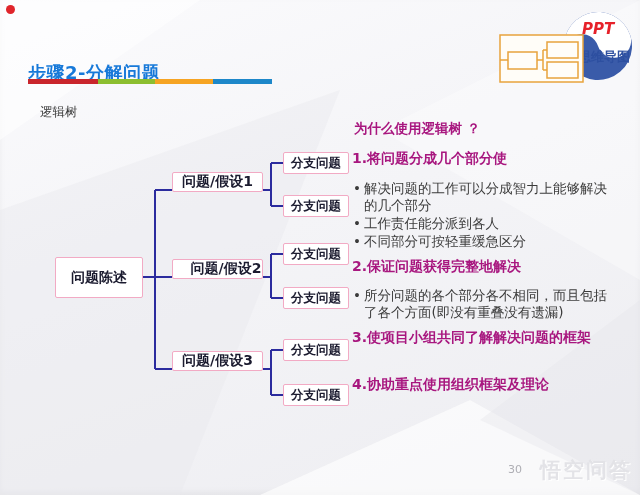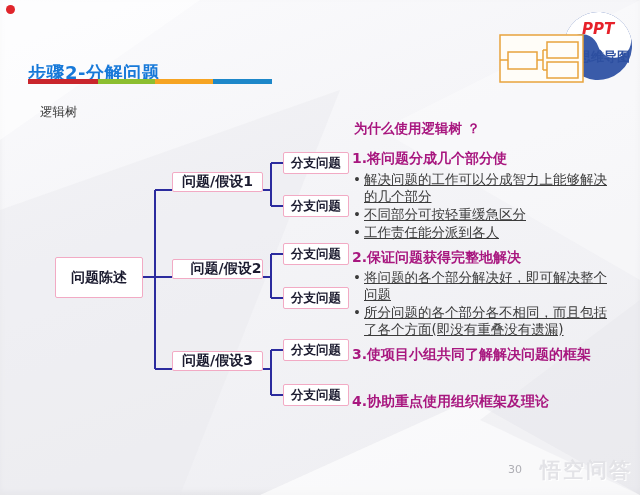--- a/index.html
+++ b/index.html
@@ -31,21 +31,21 @@
   .node-h2{top:259px;padding-left:17px;}
   .node-h3{top:351px;}
   .node-b{left:283px;width:66px;height:22px;font-size:12.5px;}
   .node-b1{top:152px;} .node-b2{top:195px;} .node-b3{top:243px;}
   .node-b4{top:287px;} .node-b5{top:339px;} .node-b6{top:384px;}
   .connectors{position:absolute;inset:0;pointer-events:none;}
 
   .panel{position:absolute;left:352px;top:120px;width:264px;color:#3b3b3b;}
   .panel-heading{font-size:13.5px;font-weight:bold;color:#a8177f;margin:0 0 12px 2px;}
   .sec-title{font-size:14px;font-weight:bold;color:#a8177f;margin:0;line-height:1.25;}
-  .panel ul{list-style:none;margin:3px 0 8px 0;padding:0;font-size:13.5px;line-height:17px;text-decoration:underline;}
+  .panel ul{list-style:none;margin:12px 0 8px 0;padding:0;font-size:13.5px;line-height:17px;}
   .panel li{position:relative;padding-left:12px;margin:0 0 1px 0;}
   .panel li::before{content:"\2022";position:absolute;left:1px;top:0;color:#3b3b3b;}
   .sec3{margin-bottom:29px;}
 
   .page-num{position:absolute;left:508px;top:463px;font-size:11px;color:#aeaeb4;}
   .watermark{position:absolute;left:540px;top:456px;font-size:21px;font-weight:bold;color:#e3e3e7;
              letter-spacing:2px;text-shadow:1px 1px 0 #fff;}
 </style>
 </head>
 <body>
@@ -109,27 +109,26 @@
   <div class="node node-b node-b4">分支问题</div>
   <div class="node node-b node-b5">分支问题</div>
   <div class="node node-b node-b6">分支问题</div>
 
   <div class="panel">
     <div class="panel-heading">为什么使用逻辑树 ？</div>
 
     <div class="sec-title">1.将问题分成几个部分使</div>
     <ul>
       <li>解决问题的工作可以分成智力上能够解决的几个部分</li>
+      <li>工作责任能分派到各人</li>
       <li>不同部分可按轻重缓急区分</li>
-      <li>工作责任能分派到各人</li>
     </ul>
 
     <div class="sec-title">2.保证问题获得完整地解决</div>
     <ul>
-      <li>将问题的各个部分解决好，即可解决整个问题</li>
       <li>所分问题的各个部分各不相同，而且包括了各个方面(即没有重叠没有遗漏)</li>
     </ul>
 
     <div class="sec-title sec3">3.使项目小组共同了解解决问题的框架</div>
 
     <div class="sec-title">4.协助重点使用组织框架及理论</div>
   </div>
 
   <div class="page-num">30</div>
   <div class="watermark">悟空问答</div>

